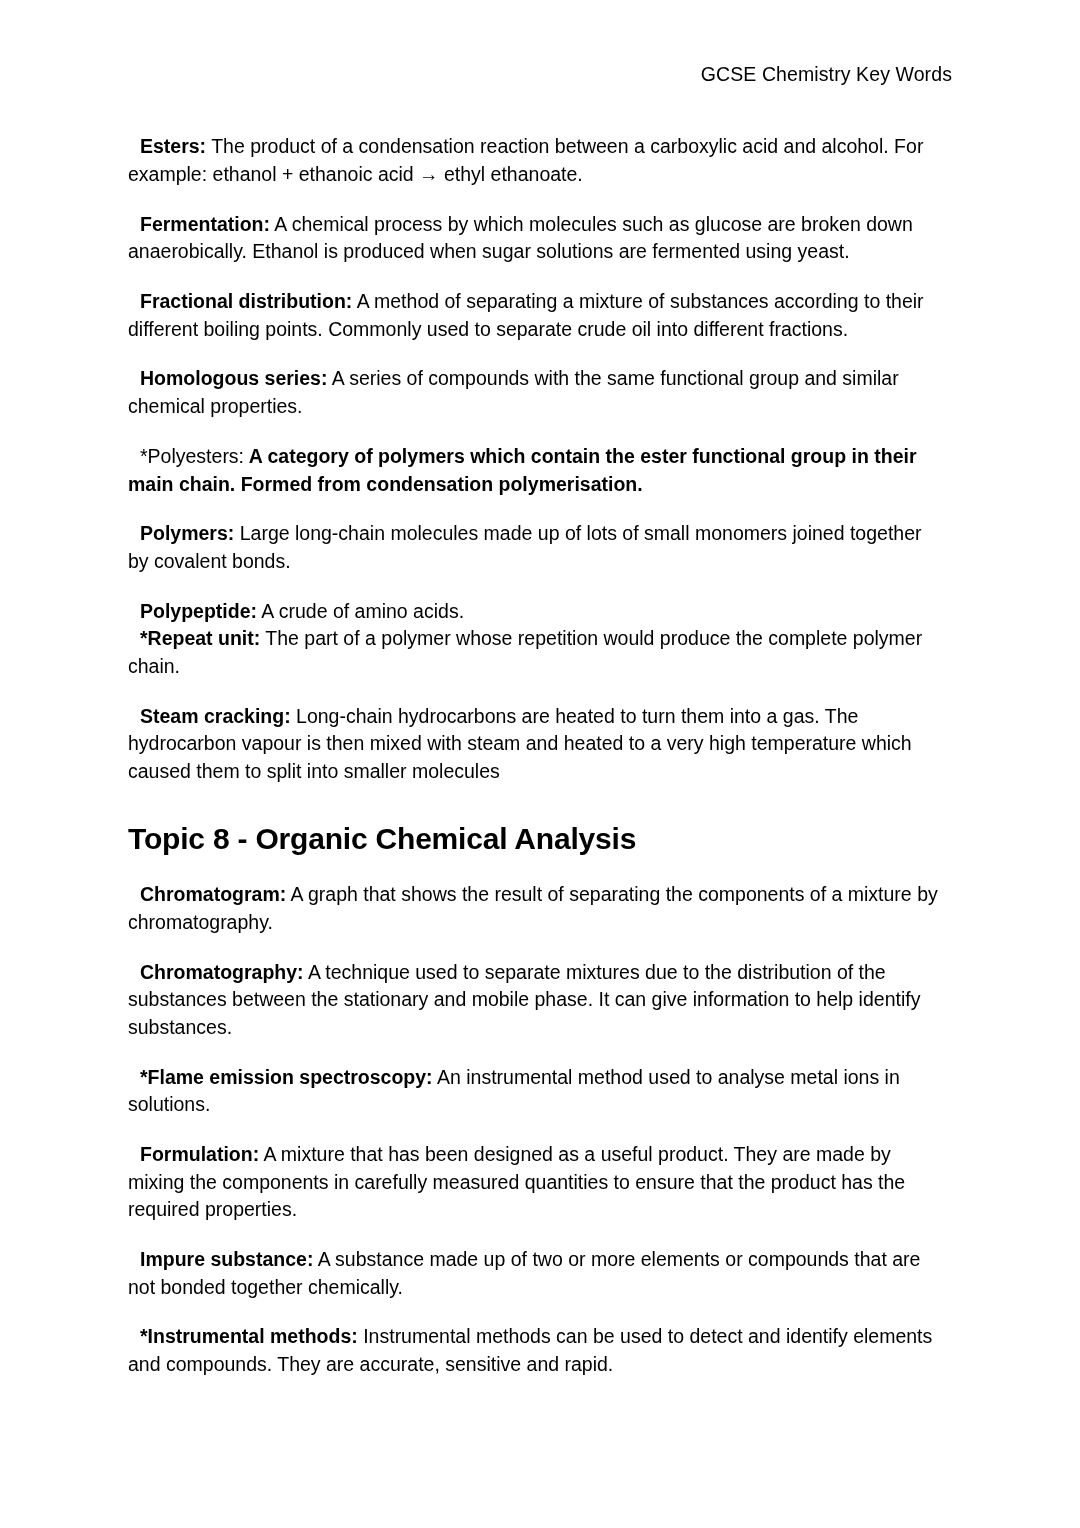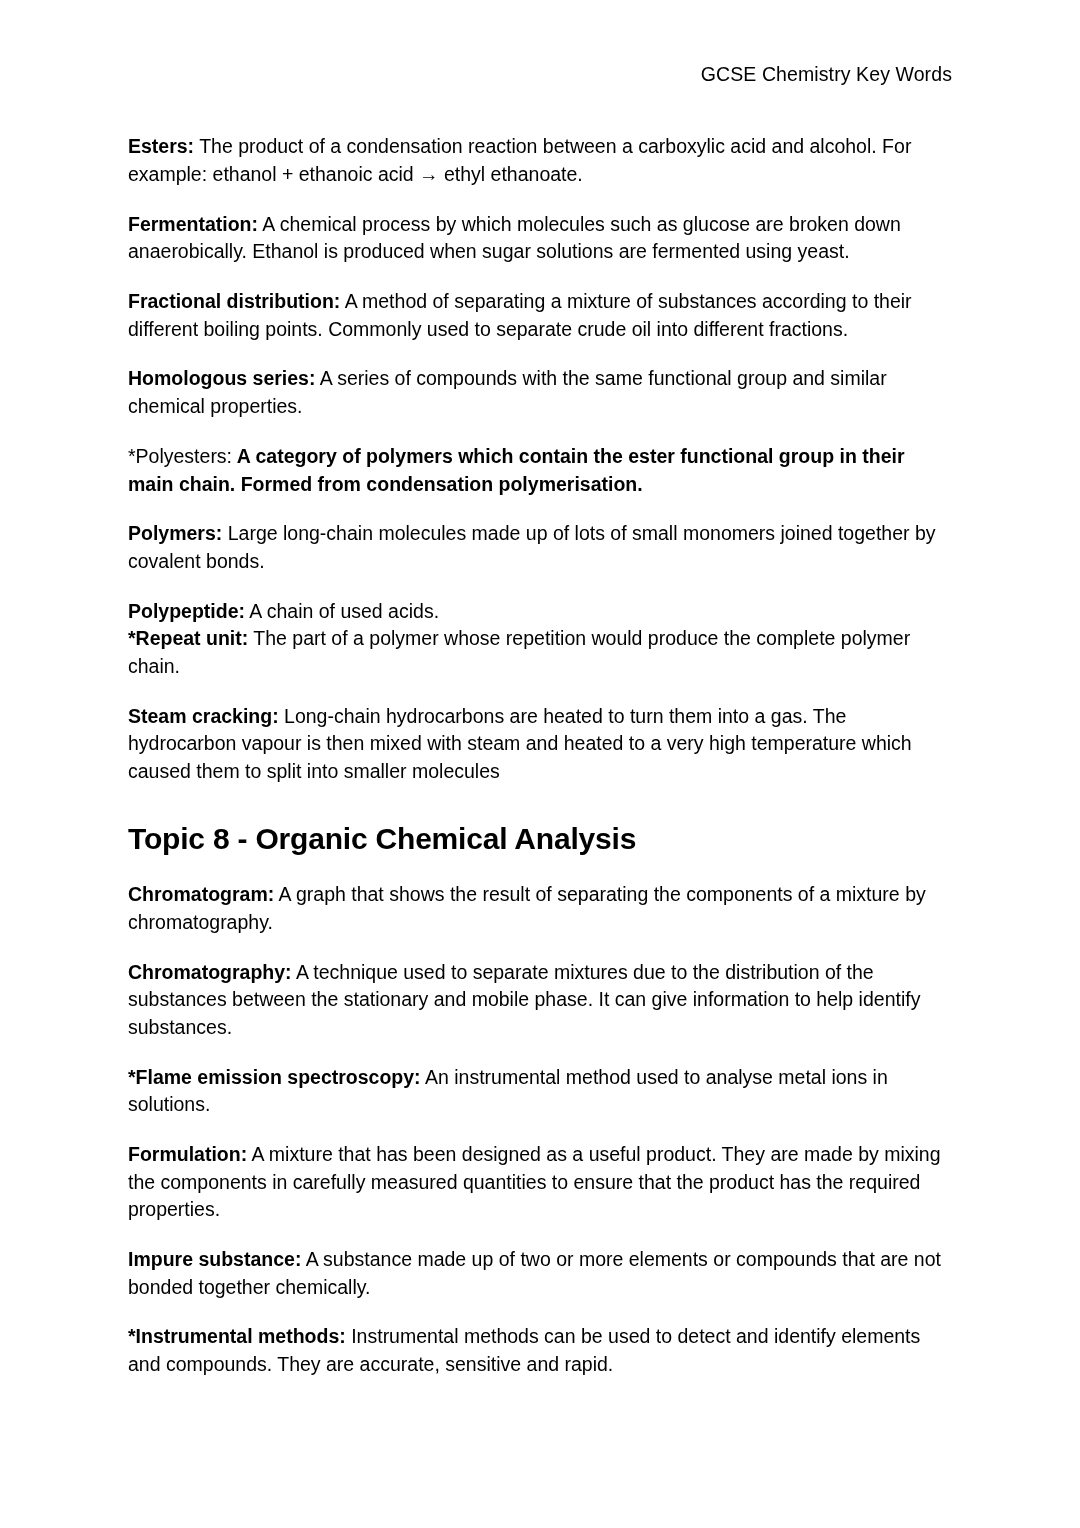--- a/index.html
+++ b/index.html
@@ -31,20 +31,21 @@
   }
   .entry {
     font-size: 19.5px;
     line-height: 1.42;
     margin: 0 0 22px 0;
     text-align: left;
     max-width: 818px;
   }
   .entry .term {
     font-weight: bold;
+    margin-left: 12px;
   }
   .entry.all-bold {
     font-weight: bold;
   }
   .entry.all-bold .term {
     font-weight: normal;
   }
   .section-title {
     font-size: 30px;
     font-weight: bold;
@@ -79,21 +80,21 @@
 
   <p class="entry all-bold">
     <span class="term">*Polyesters:</span><span> A category of polymers which contain the ester functional group in their main chain. Formed from condensation polymerisation.</span>
   </p>
 
   <p class="entry">
     <span class="term">Polymers:</span><span> Large long-chain molecules made up of lots of small monomers joined together by covalent bonds.</span>
   </p>
 
   <p class="entry">
-    <span class="term">Polypeptide:</span><span> A chain of used acids.</span><br>
+    <span class="term">Polypeptide:</span><span> A crude of amino acids.</span><br>
     <span class="term">*Repeat unit:</span><span> The part of a polymer whose repetition would produce the complete polymer chain.</span>
   </p>
 
   <p class="entry">
     <span class="term">Steam cracking:</span><span> Long-chain hydrocarbons are heated to turn them into a gas. The hydrocarbon vapour is then mixed with steam and heated to a very high temperature which caused them to split into smaller molecules</span>
   </p>
 
   <h2 class="section-title">Topic 8 - Organic Chemical Analysis</h2>
 
   <p class="entry">

